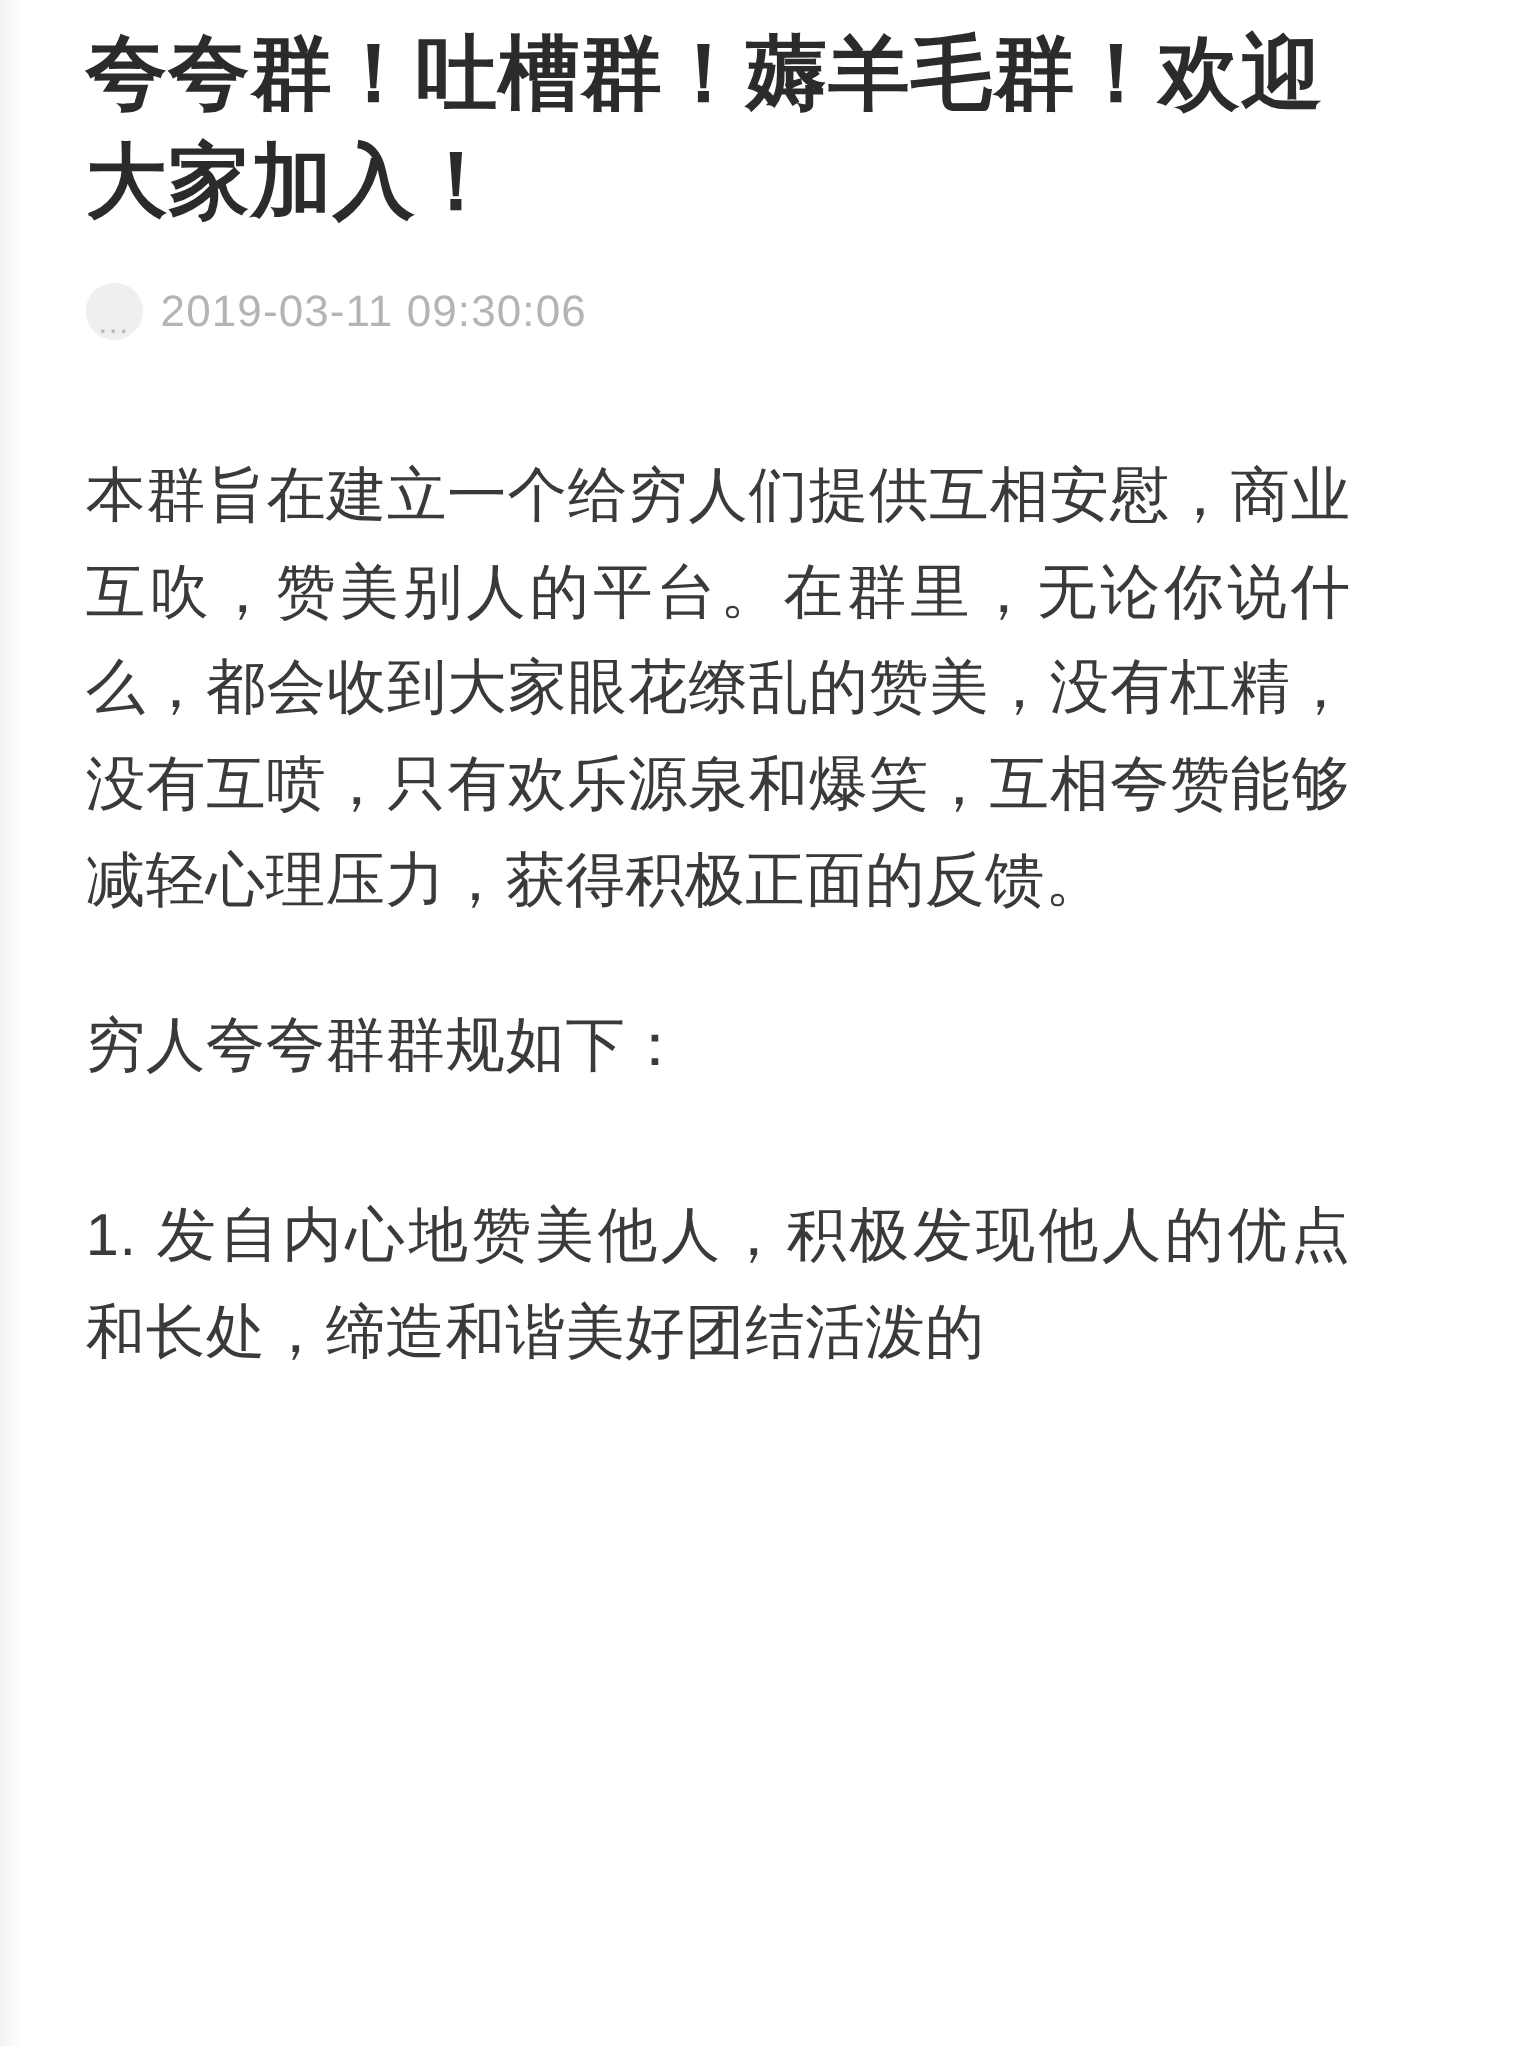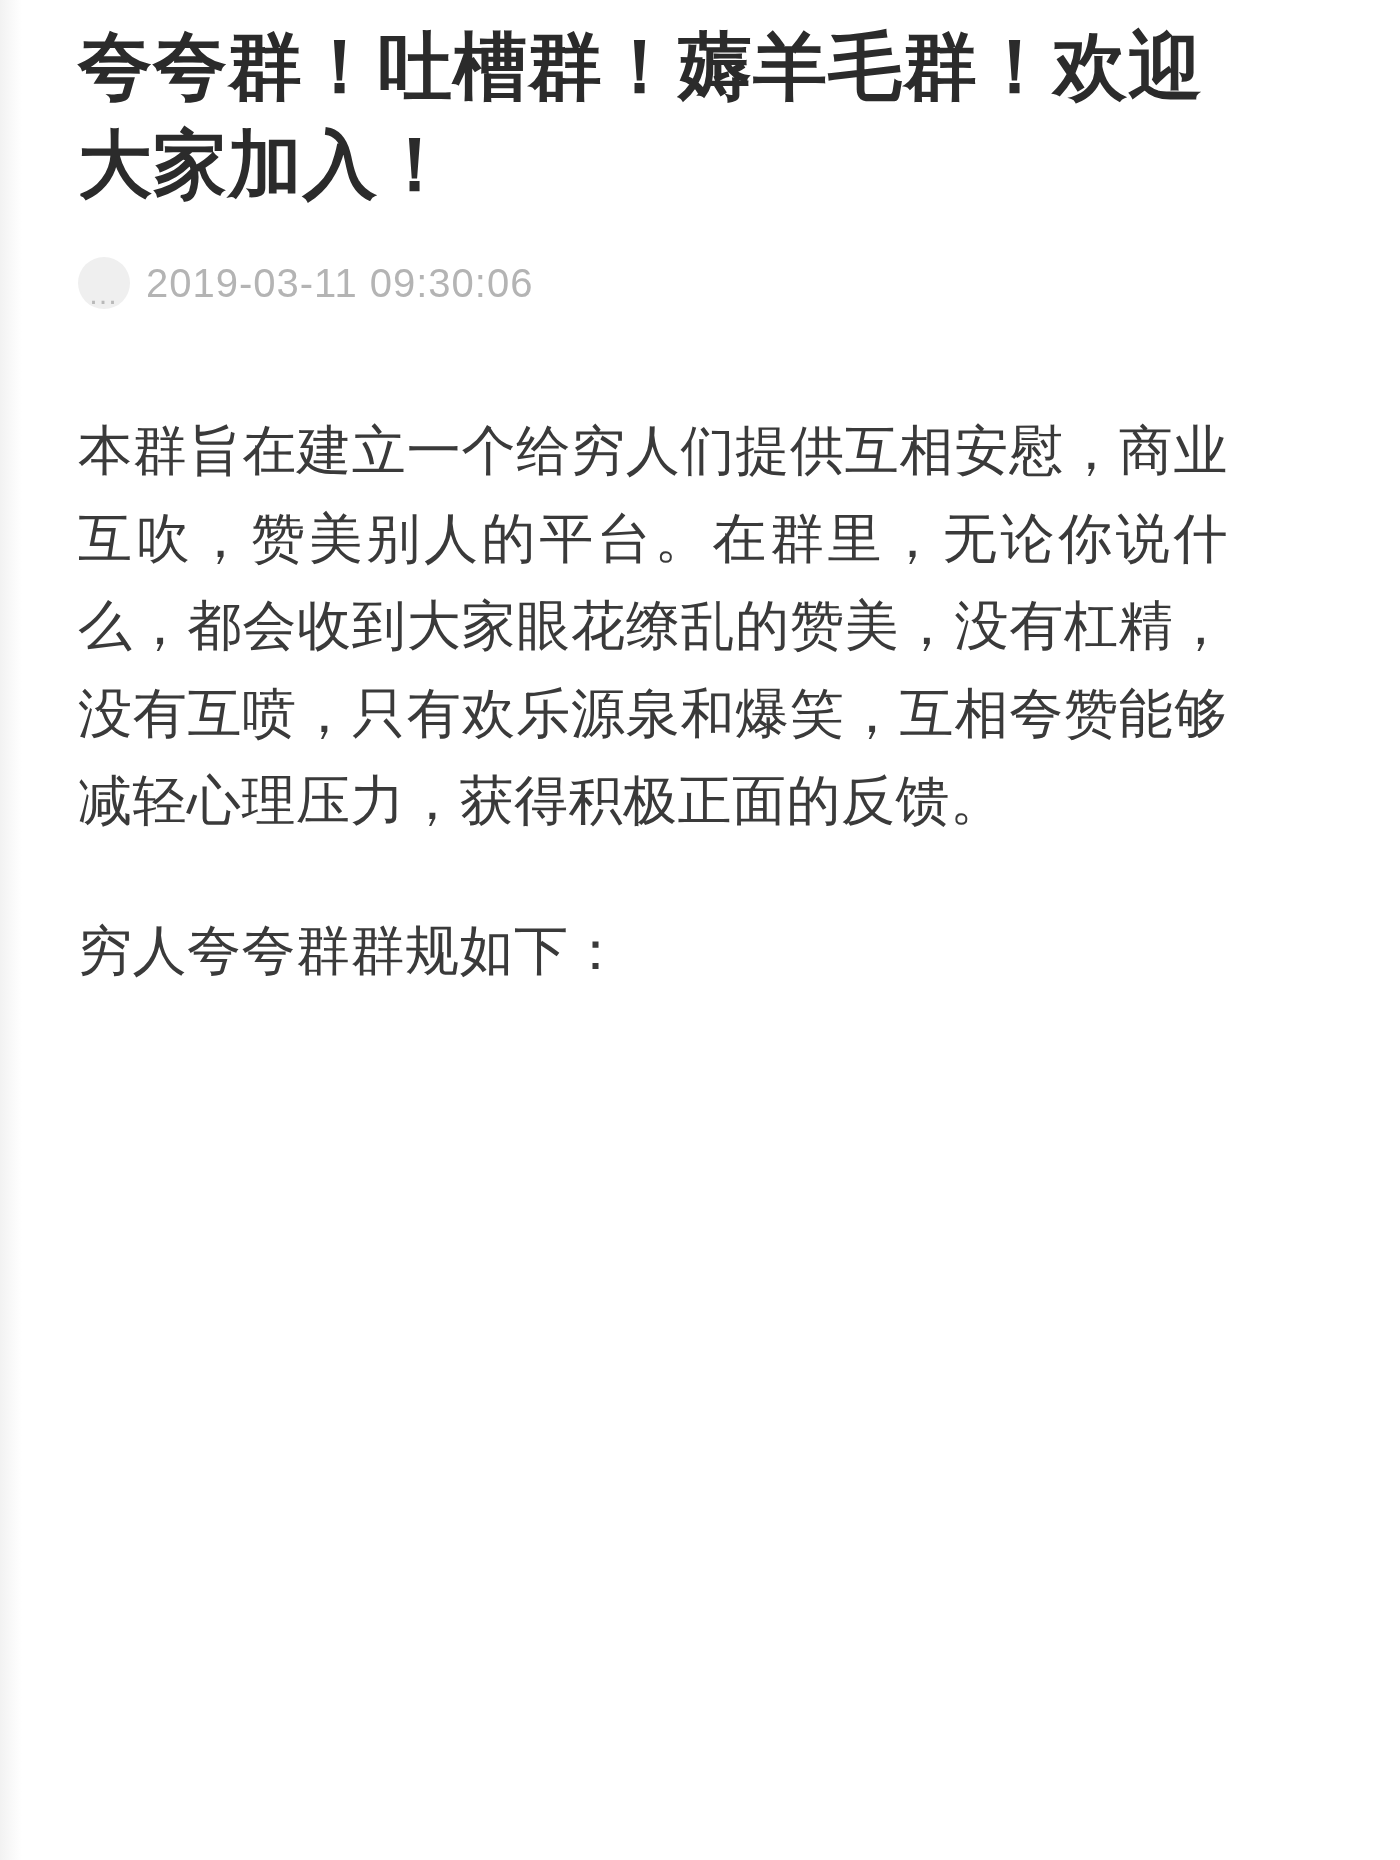--- a/index.html
+++ b/index.html
@@ -109,14 +109,15 @@
   <h1 class="article-title">夸夸群！吐槽群！薅羊毛群！欢迎大家加入！</h1>
 
   <div class="meta-row">
     <div class="meta-avatar">…</div>
     <div class="meta-date">2019-03-11 09:30:06</div>
   </div>
 
   <div class="body-block">
     <p class="para">本群旨在建立一个给穷人们提供互相安慰，商业互吹，赞美别人的平台。在群里，无论你说什么，都会收到大家眼花缭乱的赞美，没有杠精，没有互喷，只有欢乐源泉和爆笑，互相夸赞能够减轻心理压力，获得积极正面的反馈。</p>
     <p class="para tight">穷人夸夸群群规如下：</p>
+    <p class="para clipped">1. 发自内心地赞美他人，积极发现他人的优点和长处，缔造和谐美好团结活泼的</p>
   </div>
 </div>
 
 </body></html>

